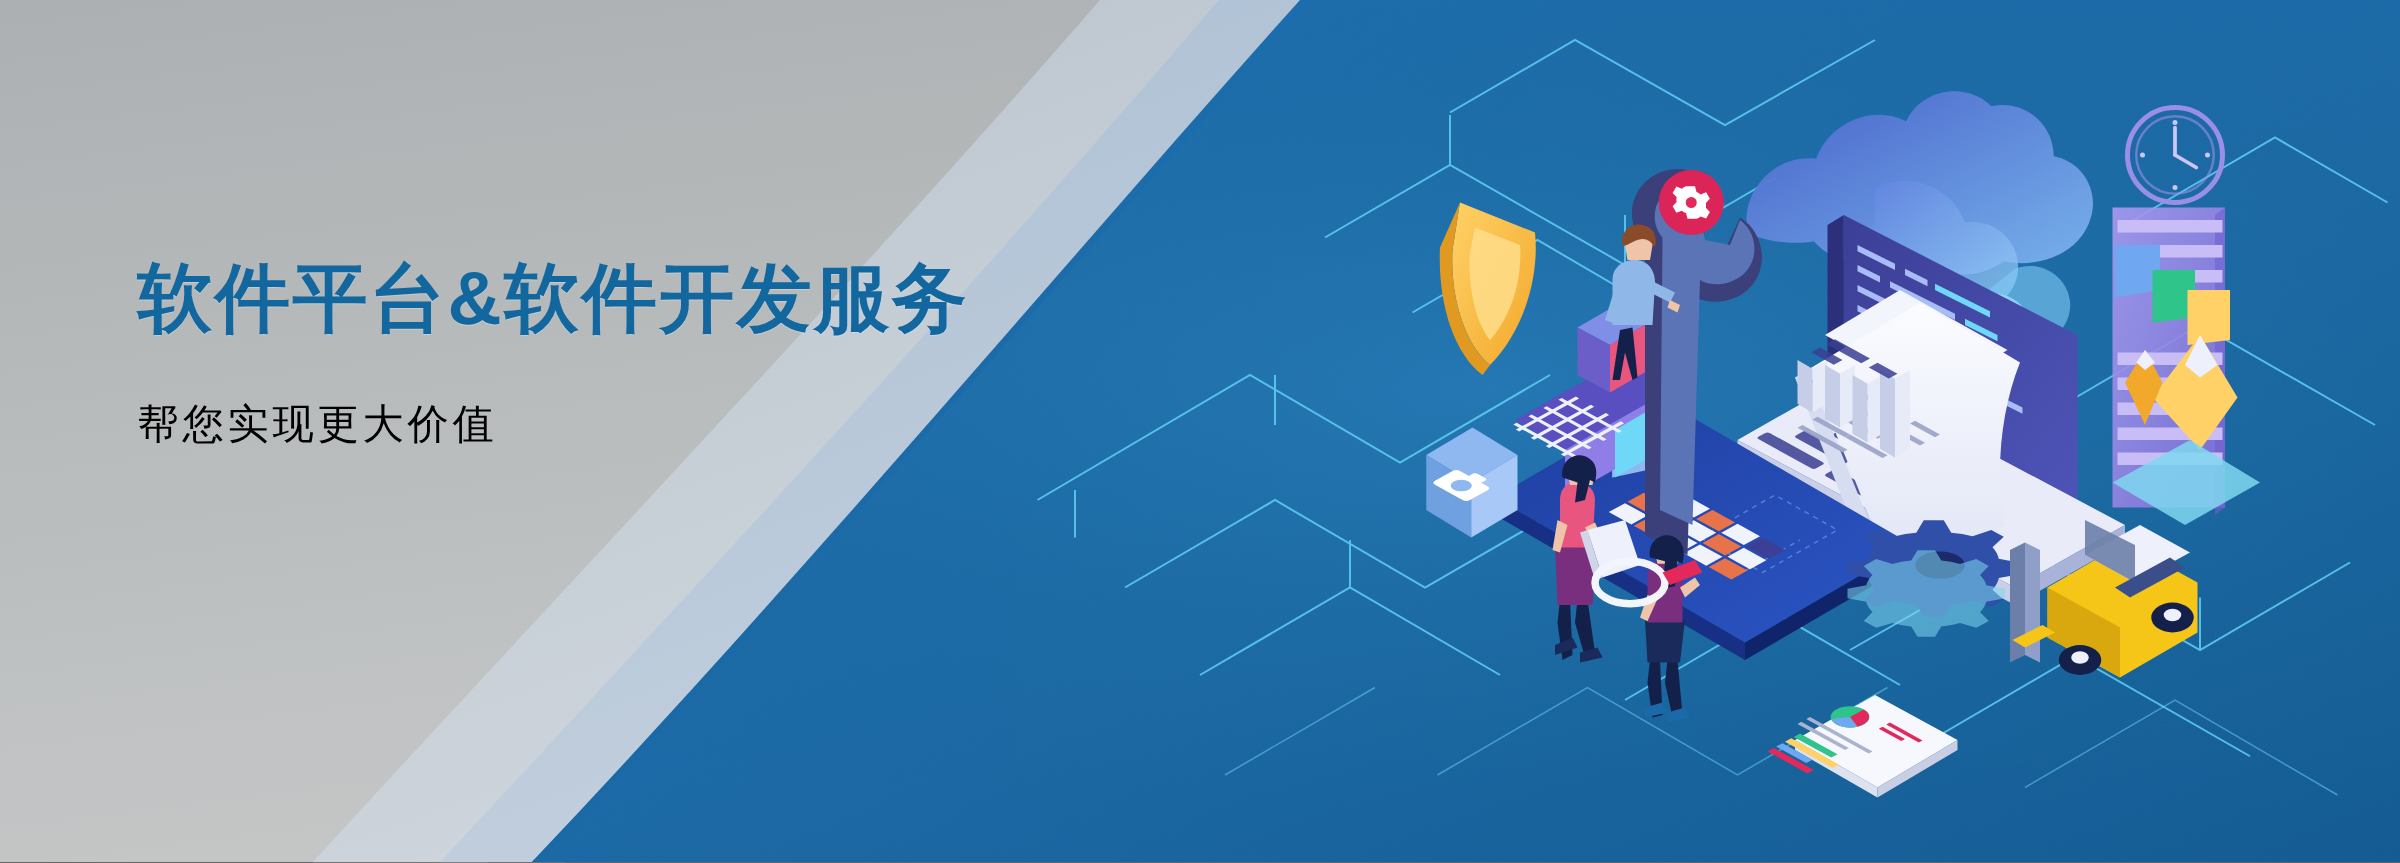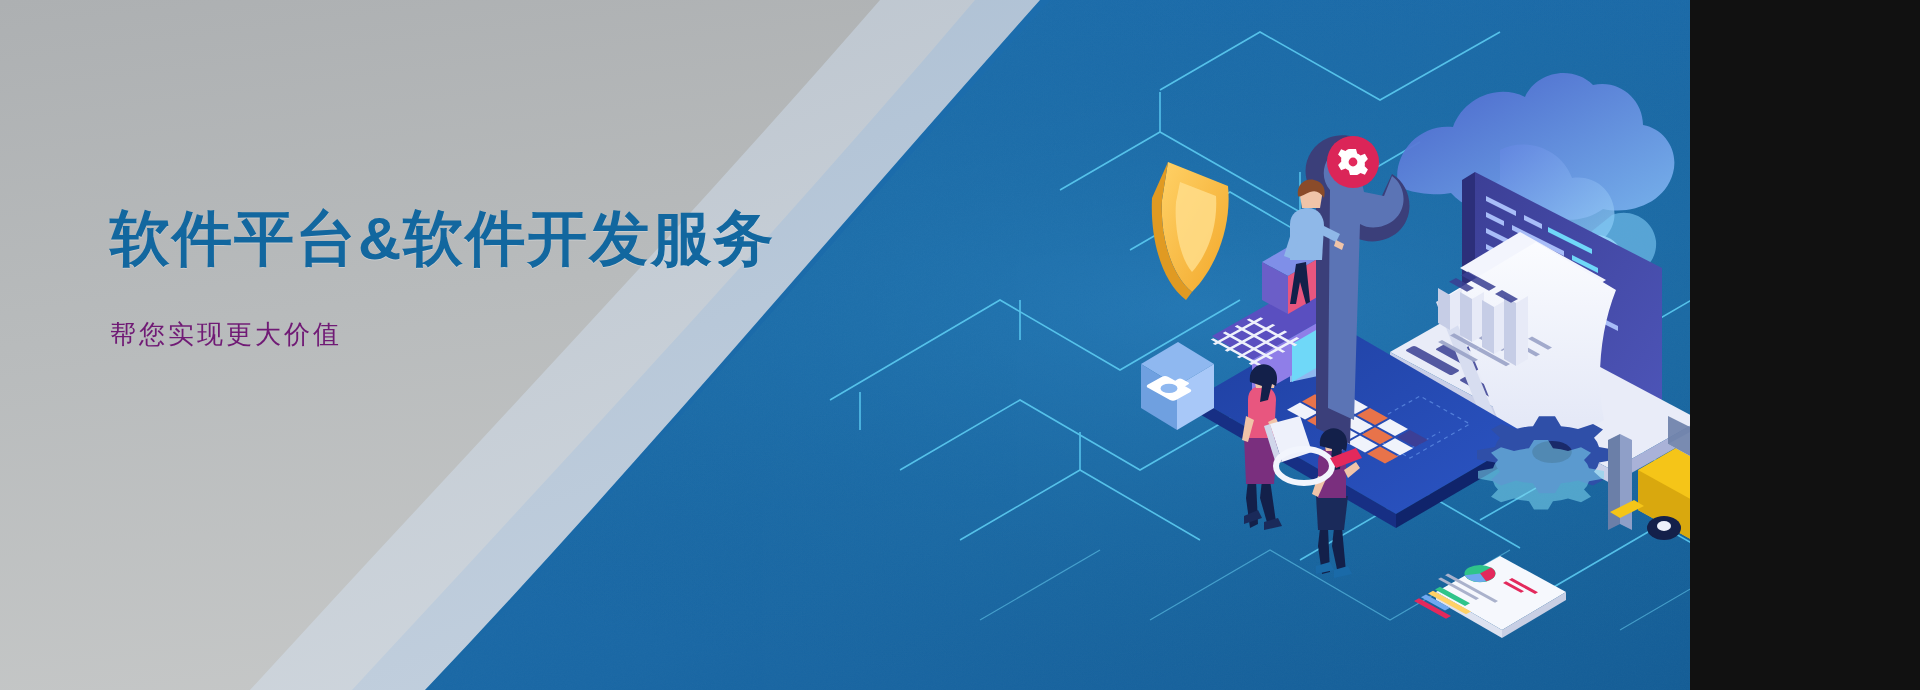--- a/index.html
+++ b/index.html
@@ -1,32 +1,32 @@
 <!DOCTYPE html>
 <html><head>
 <meta charset="utf-8">
 <style>
   html,body{margin:0;padding:0;background:#111;}
   .banner{
-    position:relative;width:1690px;height:690px;overflow:hidden;
+    position:relative;width:1920px;height:690px;overflow:hidden;
     font-family:"Liberation Sans","DejaVu Sans",sans-serif;
     background:#b4b7b9;
   }
   .layer{position:absolute;inset:0;}
   svg.layer{display:block;}
 
   
   .text-block{position:absolute;left:110px;top:205px;width:760px;z-index:40;}
   .title{
     font-size:60px;line-height:1.12;font-weight:700;color:#12679f;
     letter-spacing:2px;margin:0 0 46px 0;white-space:nowrap;
     text-shadow:0 1px 0 rgba(255,255,255,.25);
   }
   .subtitle{
-    font-size:26px;line-height:1.3;font-weight:400;color:#701a75;
+    font-size:33px;line-height:1.3;font-weight:400;color:#000000;
     letter-spacing:3px;margin:0;white-space:nowrap;
   }
 </style>
 </head>
 <body>
 
 <div class="banner">
 
   <svg class="layer" viewBox="0 0 1920 690" width="1920" height="690">
     <defs>

